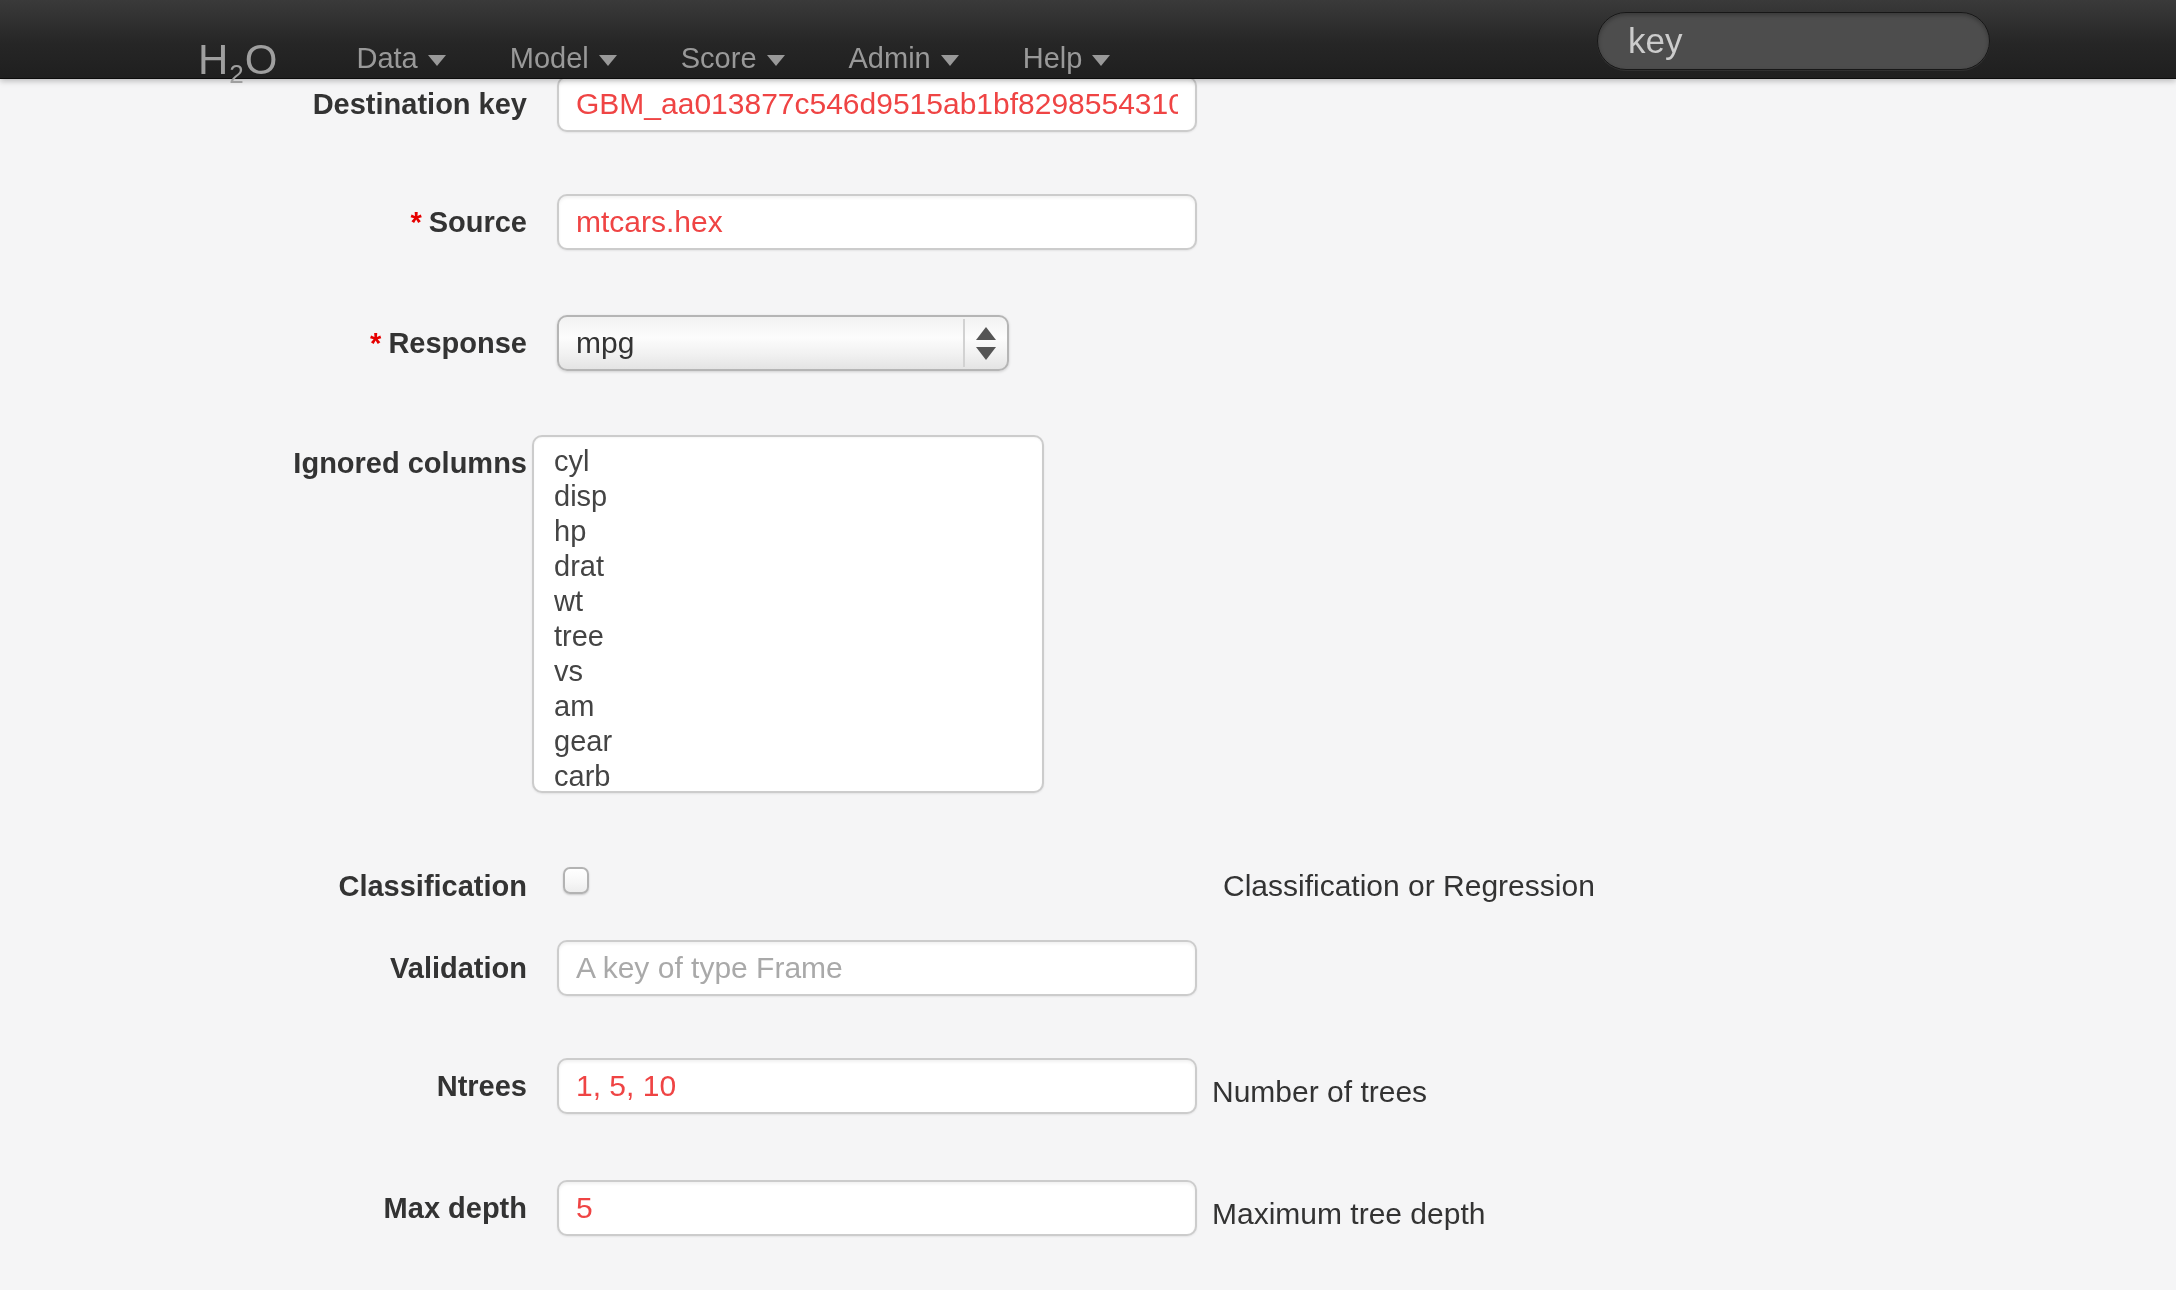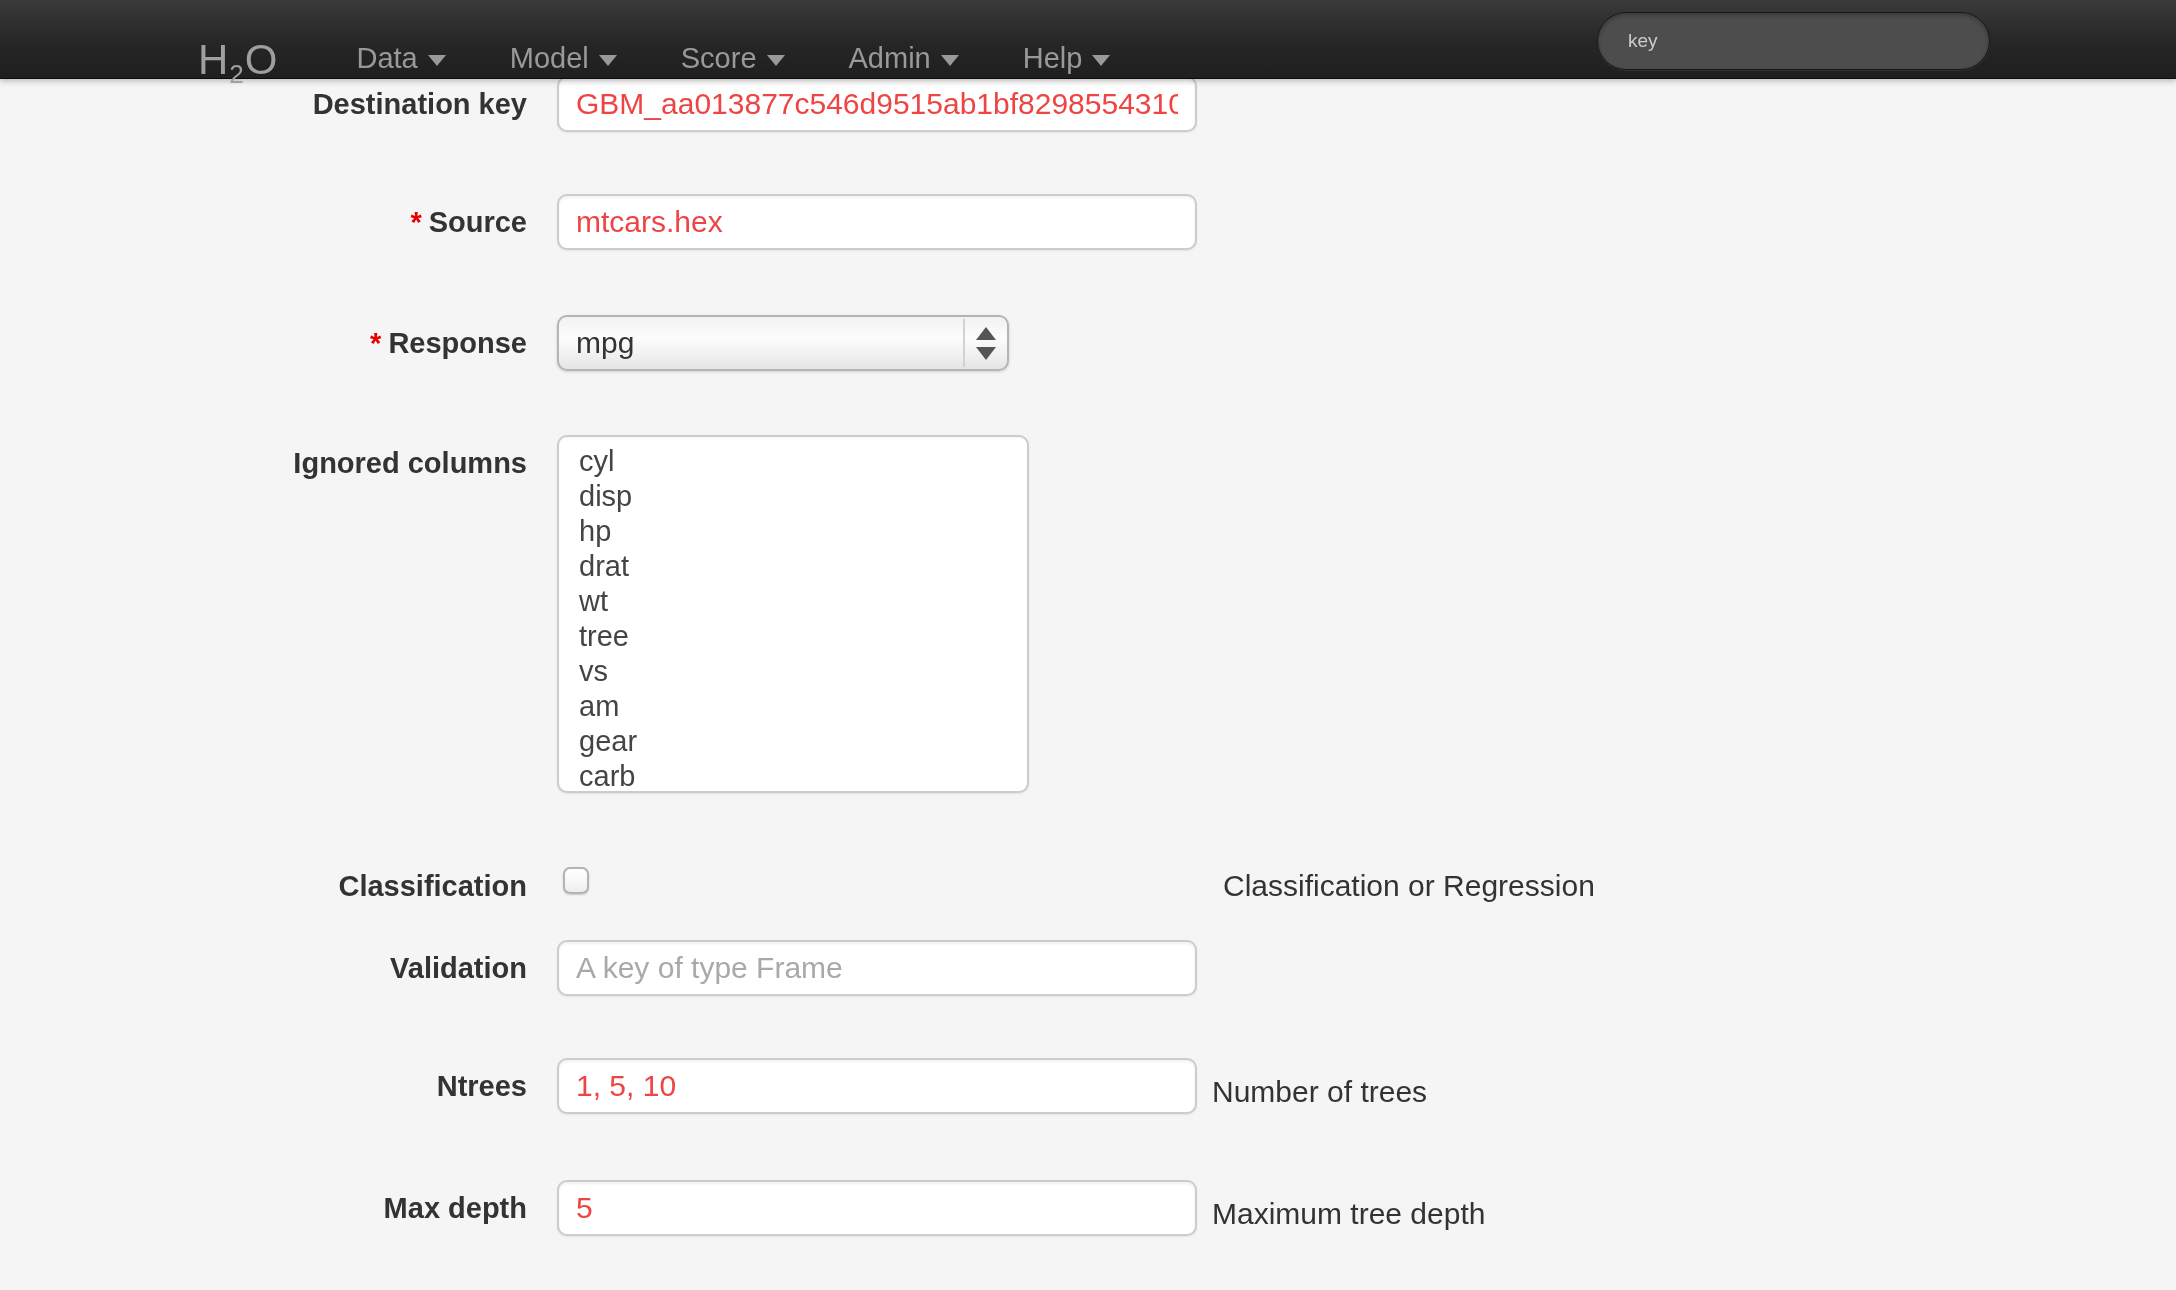--- a/index.html
+++ b/index.html
@@ -36,21 +36,21 @@
     border-left:9px solid transparent; border-right:9px solid transparent;
     border-top:11px solid #999999;
     margin-left:10px; margin-top:5px;
   }
   .search-input {
     position:absolute; top:12px; right:186px;
     width:393px; height:58px;
     border-radius:29px;
     background:#4d4d4d;
     border:1px solid #171717;
-    color:#cccccc; font-size:19px; font-family:inherit;
+    color:#cccccc; font-size:35px; font-family:inherit;
     padding:0 30px;
     box-shadow:inset 0 2px 4px rgba(0,0,0,0.28), 0 1px 0 rgba(255,255,255,0.07);
     outline:none;
   }
 
   
   .control-label {
     position:absolute; left:0; width:527px;
     text-align:right; font-weight:bold; font-size:29px; color:#333333;
     line-height:56px; white-space:nowrap;
@@ -97,21 +97,21 @@
     border-left:10px solid transparent; border-right:10px solid transparent;
     border-bottom:13px solid #555555;
   }
   .tri-down {
     width:0; height:0;
     border-left:10px solid transparent; border-right:10px solid transparent;
     border-top:13px solid #555555;
   }
 
   .listbox {
-    position:absolute; left:557px; width:472px; height:358px;
+    position:absolute; left:532px; width:512px; height:358px;
     border:2px solid #cccccc; border-radius:10px;
     background:#ffffff;
     padding-top:7px;
     overflow:hidden;
     box-shadow:inset 0 1px 2px rgba(0,0,0,0.04), 0 1px 2px rgba(0,0,0,0.08);
   }
   .listbox-option {
     padding-left:20px; line-height:35px; font-size:29px; color:#444444;
     cursor:default;
   }

